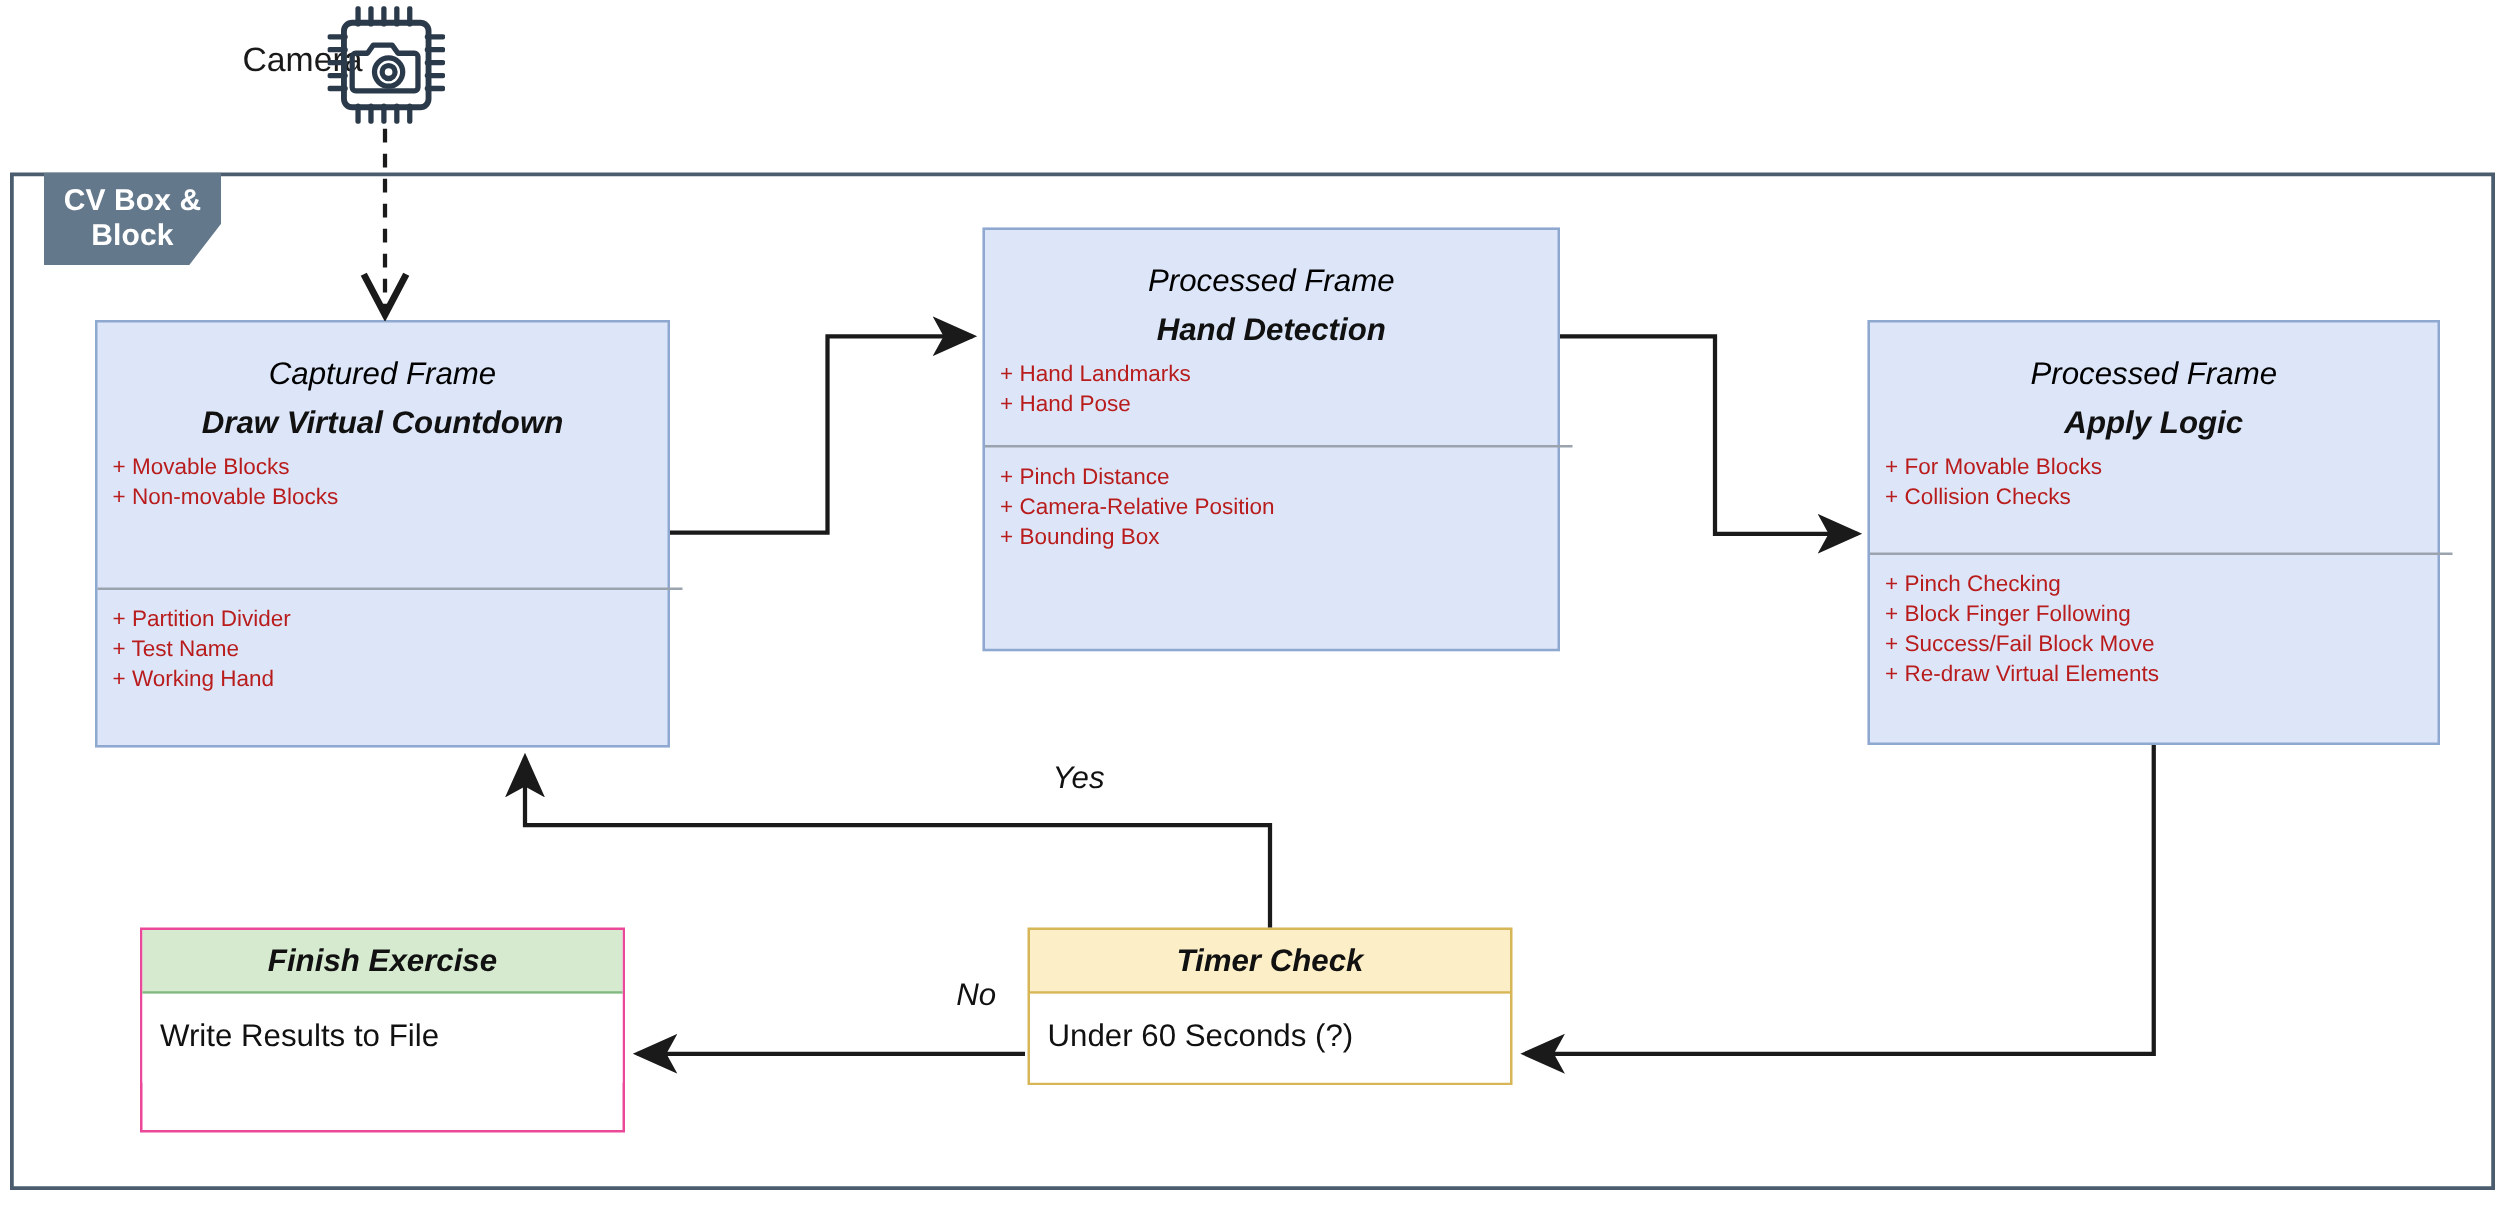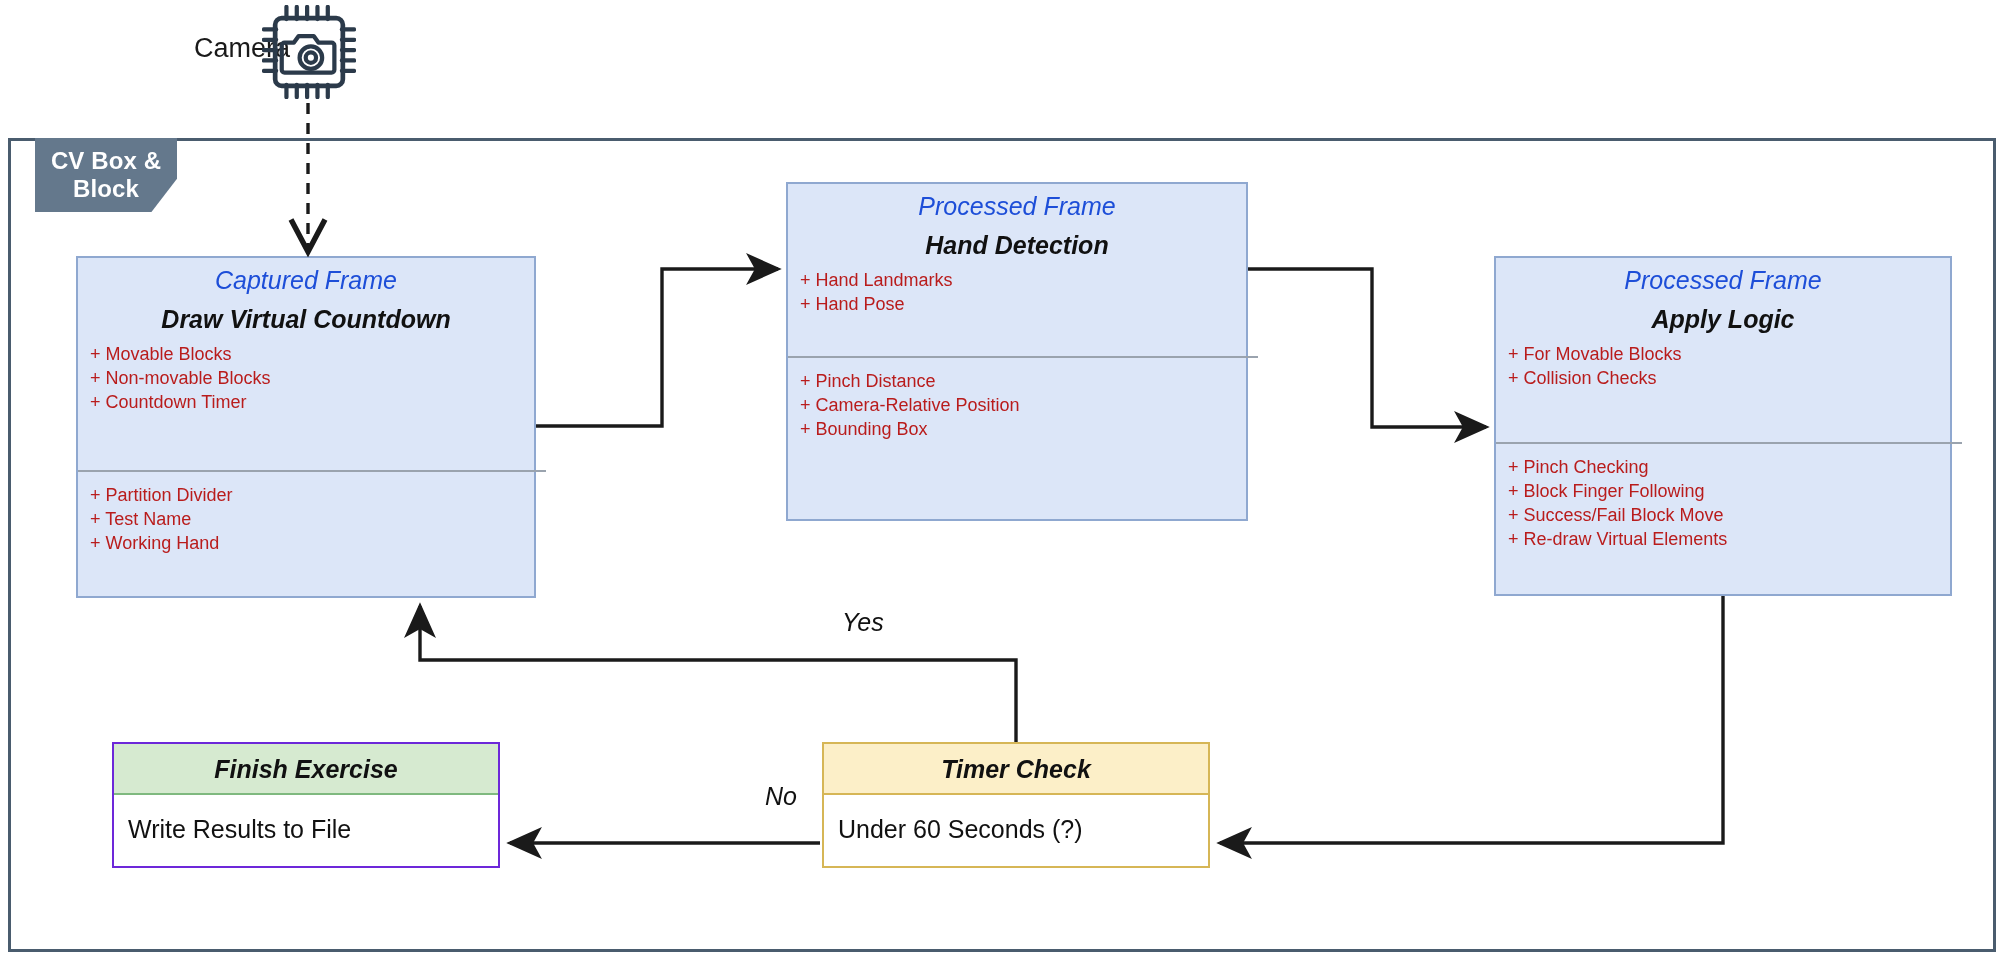--- a/index.html
+++ b/index.html
@@ -70,22 +70,22 @@
 
   
   .pbox {
     background: #dce6f8;
     border: 2px solid #8fa8d0;
   }
   .pbox .subtitle {
     font-style: italic;
     font-size: 25px;
     text-align: center;
-    color: #1d4ed8;
-    padding-top: 8px;
+    color: #000000;
+    padding-top: 27px;
     line-height: 1.15;
   }
   .pbox .title {
     font-style: italic;
     font-weight: 700;
     font-size: 25px;
     text-align: center;
     color: #111111;
     padding-top: 10px;
     line-height: 1.15;
@@ -126,22 +126,22 @@
   }
   .hbox .body {
     background: #ffffff;
     font-size: 25px;
     color: #111111;
     padding-left: 14px;
     line-height: 68px;
     box-sizing: border-box;
   }
 
-  #box-finish { left: 112px; top: 742px; width: 388px; height: 126px;
-                border: 2px solid #6d28d9; }
+  #box-finish { left: 112px; top: 742px; width: 388px; height: 164px;
+                border: 2px solid #ec4899; }
   #box-finish .head { background: #d6ead0; border-bottom: 2px solid #7fb97f; }
   #box-finish .body { height: 71px; }
 
   #box-timer  { left: 822px; top: 742px; width: 388px; height: 126px;
                 border: 2px solid #d6b656; }
   #box-timer .head { background: #fcefc8; border-bottom: 2px solid #d6b656; }
   #box-timer .body { height: 71px; }
 
   
   .edge-label {
@@ -207,21 +207,20 @@
 
   <div class="abs" id="cv-container"></div>
   <div class="abs" id="cv-tag">CV Box &amp; Block</div>
 
   <div class="abs pbox" id="box-draw">
     <div class="subtitle">Captured Frame</div>
     <div class="title">Draw Virtual Countdown</div>
     <div class="items">
       <div class="item">+ Movable Blocks</div>
       <div class="item">+ Non-movable Blocks</div>
-      <div class="item">+ Countdown Timer</div>
     </div>
     <div class="sect sep">
       <div class="item">+ Partition Divider</div>
       <div class="item">+ Test Name</div>
       <div class="item">+ Working Hand</div>
     </div>
   </div>
 
   <div class="abs pbox" id="box-hand">
     <div class="subtitle">Processed Frame</div>

